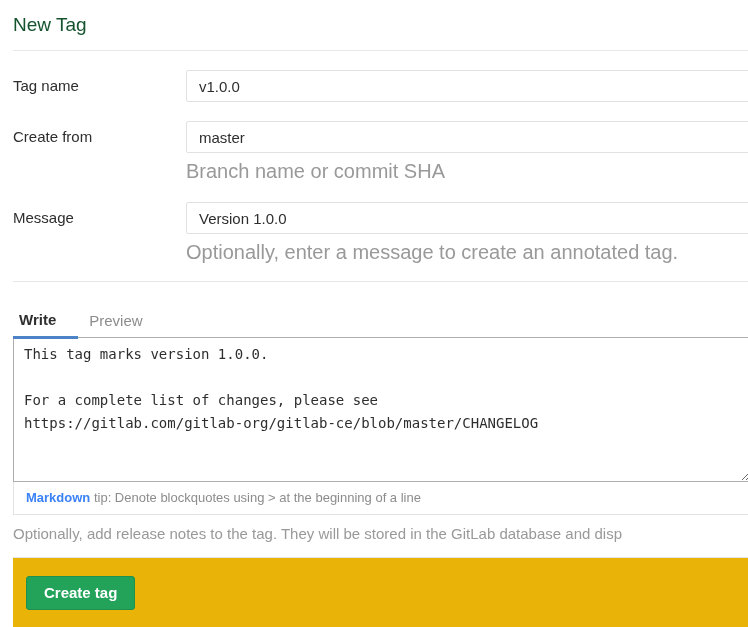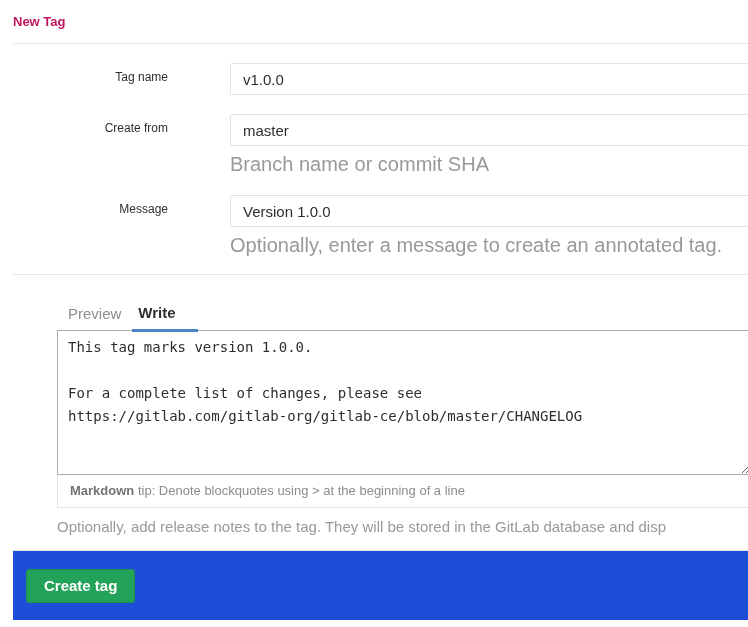--- a/index.html
+++ b/index.html
@@ -6,31 +6,31 @@
   html, body {
     width: 748px; height: 627px;
     margin: 0; padding: 0;
     background: #ffffff;
     font-family: "Liberation Sans", sans-serif;
     color: #2e2e2e;
     overflow: hidden;
   }
   .content { padding: 14px 0 0 13px; }
   .page-title {
-    font-size: 13px; font-weight: bold;
-    margin: 0 0 14px 0; color: #be185d;
+    font-size: 19px; font-weight: normal;
+    margin: 0 0 14px 0; color: #14532d;
   }
   .divider { border: none; border-top: 1px solid #e7e7e7; margin: 0; }
   .form-row { display: flex; margin-top: 19px; }
   .col-label {
     width: 173px; flex: 0 0 173px;
-    text-align: right; padding-right: 18px; padding-top: 7px;
-    font-size: 12px; color: #2e2e2e;
+    padding-right: 18px; padding-top: 7px;
+    font-size: 15px; color: #2e2e2e;
   }
-  .col-field { flex: 1 1 auto; min-width: 0; overflow: hidden; margin-left: 44px; }
+  .col-field { flex: 1 1 auto; min-width: 0; overflow: hidden; }
   .text-input {
     display: block;
     width: calc(100% + 3px);
     height: 32px;
     border: 1px solid #e1e1e1; border-radius: 2px;
     padding: 4px 12px;
     font-family: "Liberation Sans", sans-serif;
     font-size: 15px; color: #2e2e2e;
     background: #fff;
     outline: none;
@@ -67,26 +67,26 @@
     outline: none;
     margin: 0;
   }
   .md-toolbar {
     width: calc(100% + 3px);
     border: 1px solid #e3e3e3; border-top: none;
     padding: 8px 4px 9px 12px;
     font-size: 13px; color: #8c8c8c;
     white-space: nowrap; overflow: hidden;
   }
-  .md-toolbar .md-word { color: #737373; font-weight: bold; }
+  .md-toolbar .md-word { color: #3b82f6; font-weight: bold; }
   .rn-help { margin-top: 10px; font-size: 15px; }
   .form-actions {
     margin-top: 15px;
     border-top: 1px solid #e5e5e5;
-    background: #1d4ed8;
+    background: #eab308;
     height: 70px;
     padding: 18px 0 0 13px;
   }
   .btn-create {
     display: inline-block;
     background: #23a35a;
     border: 1px solid #1e9150;
     border-radius: 3px;
     color: #ffffff;
     font-family: "Liberation Sans", sans-serif;
@@ -123,22 +123,22 @@
       <input class="text-input" type="text" value="Version 1.0.0" style="">
       <div class="help-text">Optionally, enter a message to create an annotated tag.</div>
     </div>
   </div>
 
   <hr class="divider section-divider">
 
   <div class="form-row rn-row">
     <div class="col-field">
       <div class="tabs">
+        <div class="tab active">Write</div>
         <div class="tab">Preview</div>
-        <div class="tab active">Write</div>
       </div>
       <textarea class="rn-textarea" spellcheck="false" style="">This tag marks version 1.0.0.
 
 For a complete list of changes, please see
 https://gitlab.com/gitlab-org/gitlab-ce/blob/master/CHANGELOG</textarea>
       <div class="md-toolbar">
         <span class="md-word">Markdown</span><span> tip: Denote blockquotes using &gt; at the beginning of a line</span>
       </div>
       <div class="help-text rn-help">Optionally, add release notes to the tag. They will be stored in the GitLab database and disp</div>
     </div>

